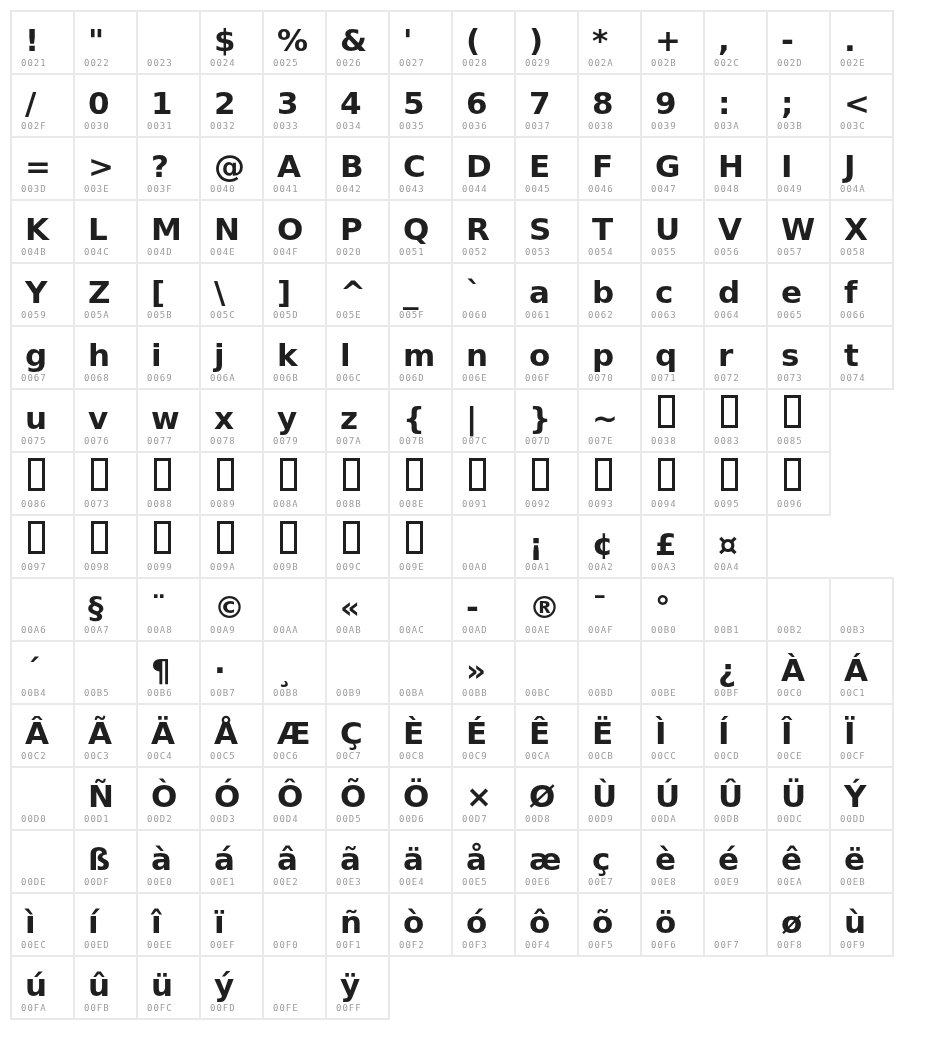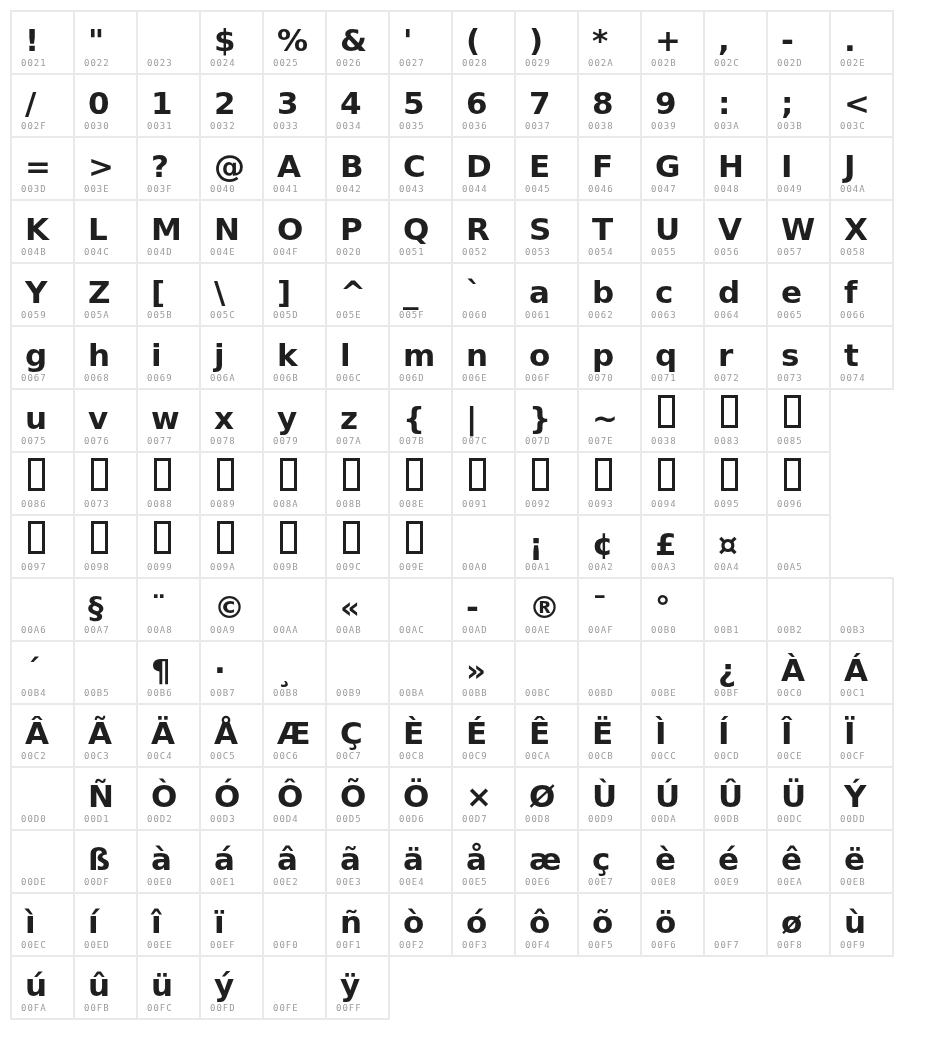--- a/index.html
+++ b/index.html
@@ -529,23 +529,20 @@
         <span class="label">00A2</span>
       </div>
       <div class="cell">
         <span class="glyph">£</span>
         <span class="label">00A3</span>
       </div>
       <div class="cell">
         <span class="glyph">¤</span>
         <span class="label">00A4</span>
       </div>
-      <div class="cell">
-        <span class="label">00A5</span>
-      </div>
     </div>
     <div class="row">
       <div class="cell">
         <span class="label">00A6</span>
       </div>
       <div class="cell">
         <span class="glyph">§</span>
         <span class="label">00A7</span>
       </div>
       <div class="cell">

